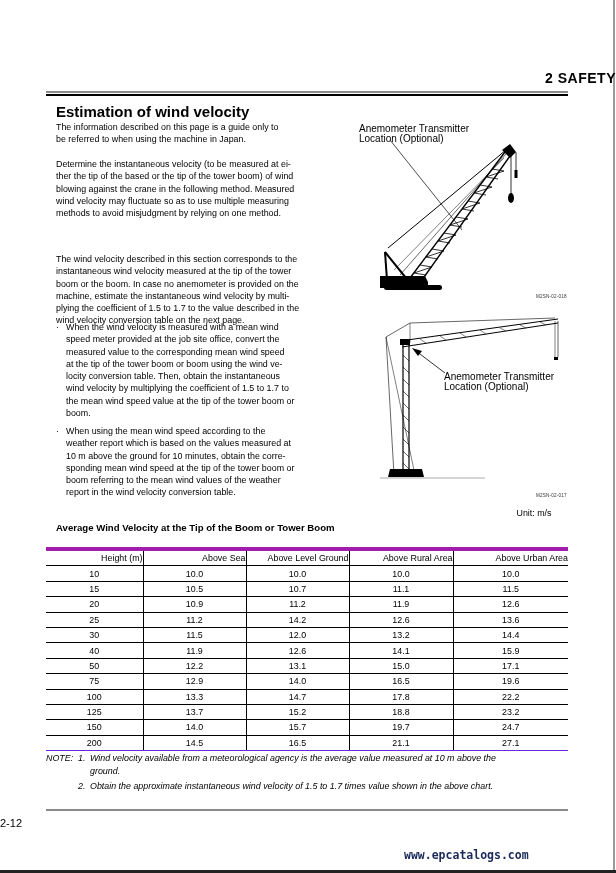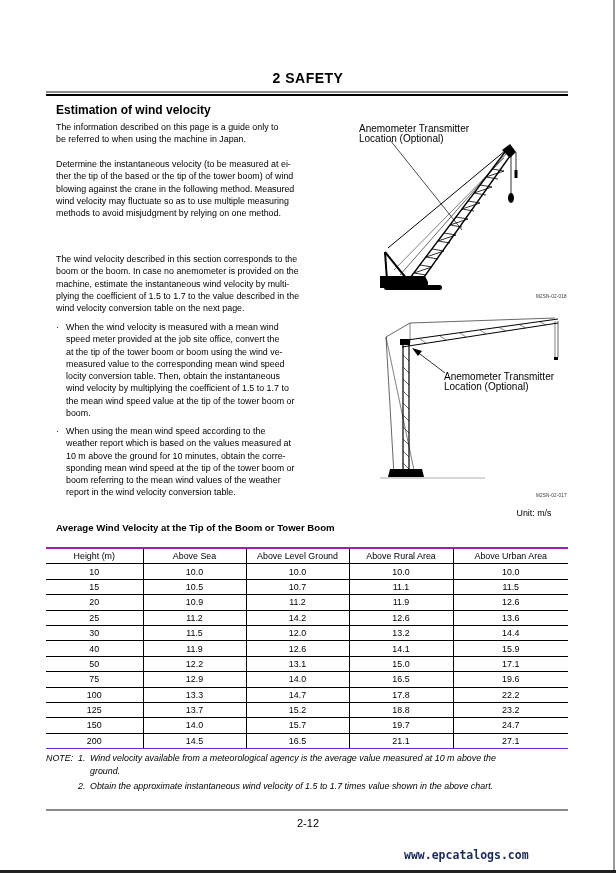--- a/index.html
+++ b/index.html
@@ -1,52 +1,52 @@
 <!DOCTYPE html>
 <html><head>
 <meta charset="utf-8">
 <style>
   html, body { margin: 0; padding: 0; background: #ffffff; }
   body { width: 616px; height: 873px; position: relative; overflow: hidden;
          font-family: "Liberation Sans", sans-serif; color: #000; }
   .page-edge-right { position: absolute; left: 613px; top: 0; width: 2px; height: 873px; background: #9a9a9a; }
   .page-edge-bottom { position: absolute; left: 0; top: 870px; width: 616px; height: 3px; background: #222; }
 
-  .chapter-title { position: absolute; left: 0; width: 616px; top: 70px; text-align: center;
+  .chapter-title { position: absolute; left: 0; width: 616px; top: 70px; text-align: right;
                    font-weight: bold; font-size: 14px; letter-spacing: 0.5px; }
   .rule-grey { position: absolute; left: 46px; width: 522px; top: 91px; height: 2px; background: #8a8a8a; }
   .rule-black { position: absolute; left: 46px; width: 522px; top: 94px; height: 2px; background: #000; }
 
-  .section-heading { position: absolute; left: 56px; top: 103px; font-weight: bold; font-size: 12px; }
+  .section-heading { position: absolute; left: 56px; top: 103px; font-weight: bold; font-size: 15px; }
   .para { position: absolute; left: 56px; width: 266px; font-size: 8.9px; line-height: 12.3px; }
   .bullet { position: absolute; left: 56px; width: 282px; font-size: 8.9px; line-height: 12.3px; padding-left: 10px; box-sizing: border-box; }
   .bullet .dot { position: absolute; left: 0; top: 0; }
 
   .fig { position: absolute; }
   .fig-label { position: absolute; font-size: 10px; line-height: 9.5px; }
   .fig-code { position: absolute; font-size: 4.6px; color: #333; letter-spacing: 0.2px; }
 
   .table-title { position: absolute; left: 56px; top: 522px; font-weight: bold; font-size: 9.6px; }
   .unit { position: absolute; left: 500px; width: 68px; top: 508px; text-align: center; font-size: 8.9px; }
   table.wind { position: absolute; left: 46px; top: 547px; width: 522px; border-collapse: collapse;
                font-size: 8.9px; }
   table.wind th, table.wind td { height: 14.4px; padding: 0; text-align: center; font-weight: normal;
                border-bottom: 1px solid #000; border-right: 1px solid #000; line-height: 14px; }
   table.wind tr > *:last-child { border-right: none; }
-  table.wind thead th { border-top: 2px solid #a21caf; }
+  table.wind thead th { border-top: 4px solid #a21caf; text-align: right; }
   table.wind tbody tr:last-child td { border-bottom: 1px solid #6d28d9; }
   col.c0 { width: 97px; } col.c1 { width: 103px; } col.c2 { width: 103px; } col.c3 { width: 104px; } col.c4 { width: 115px; }
 
   .note { position: absolute; left: 46px; width: 530px; font-size: 8.9px; font-style: italic; line-height: 12.5px; }
   .note .lbl { position: absolute; left: 0; }
   .note .num { position: absolute; left: 32px; }
   .note .txt { position: absolute; left: 44px; width: 486px; }
 
   .footer-rule { position: absolute; left: 46px; width: 522px; top: 809px; height: 2px; background: #8a8a8a; }
-  .page-number { position: absolute; left: 0; width: 616px; top: 817px; text-align: center; font-size: 11px; }
+  .page-number { position: absolute; left: 0; width: 616px; top: 817px; text-align: left; font-size: 11px; }
   .watermark { position: absolute; left: 404px; top: 848px; font-family: "DejaVu Sans Mono", monospace;
                font-weight: bold; font-size: 11.5px; color: #1b2a5a; }
 </style>
 </head>
 <body>
 
 <div class="page-edge-right"></div>
 <div class="page-edge-bottom"></div>
 
 <div class="chapter-title">2 SAFETY</div>
@@ -61,32 +61,33 @@
 </div>
 <div class="para" style="top:158px;">
   <div>Determine the instantaneous velocity (to be measured at ei-</div>
   <div>ther the tip of the based or the tip of the tower boom) of wind</div>
   <div>blowing against the crane in the following method. Measured</div>
   <div>wind velocity may fluctuate so as to use multiple measuring</div>
   <div>methods to avoid misjudgment by relying on one method.</div>
 </div>
 <div class="para" style="top:233px;margin-top:20px;">
   <div>The wind velocity described in this section corresponds to the</div>
+  <div>instantaneous wind velocity measured at the tip of the tower</div>
   <div>boom or the boom. In case no anemometer is provided on the</div>
   <div>machine, estimate the instantaneous wind velocity by multi-</div>
   <div>plying the coefficient of 1.5 to 1.7 to the value described in the</div>
   <div>wind velocity conversion table on the next page.</div>
 </div>
 
 <div class="bullet" style="top:321px;">
   <span class="dot">·</span>
   <div>When the wind velocity is measured with a mean wind</div>
   <div>speed meter provided at the job site office, convert the</div>
+  <div>measured value to the corresponding mean wind speed</div>
   <div>at the tip of the tower boom or boom using the wind ve-</div>
-  <div>measured value to the corresponding mean wind speed</div>
   <div>locity conversion table. Then, obtain the instantaneous</div>
   <div>wind velocity by multiplying the coefficient of 1.5 to 1.7 to</div>
   <div>the mean wind speed value at the tip of the tower boom or</div>
   <div>boom.</div>
 </div>
 <div class="bullet" style="top:425px;">
   <span class="dot">·</span>
   <div>When using the mean wind speed according to the</div>
   <div>weather report which is based on the values measured at</div>
   <div>10 m above the ground for 10 minutes, obtain the corre-</div>

